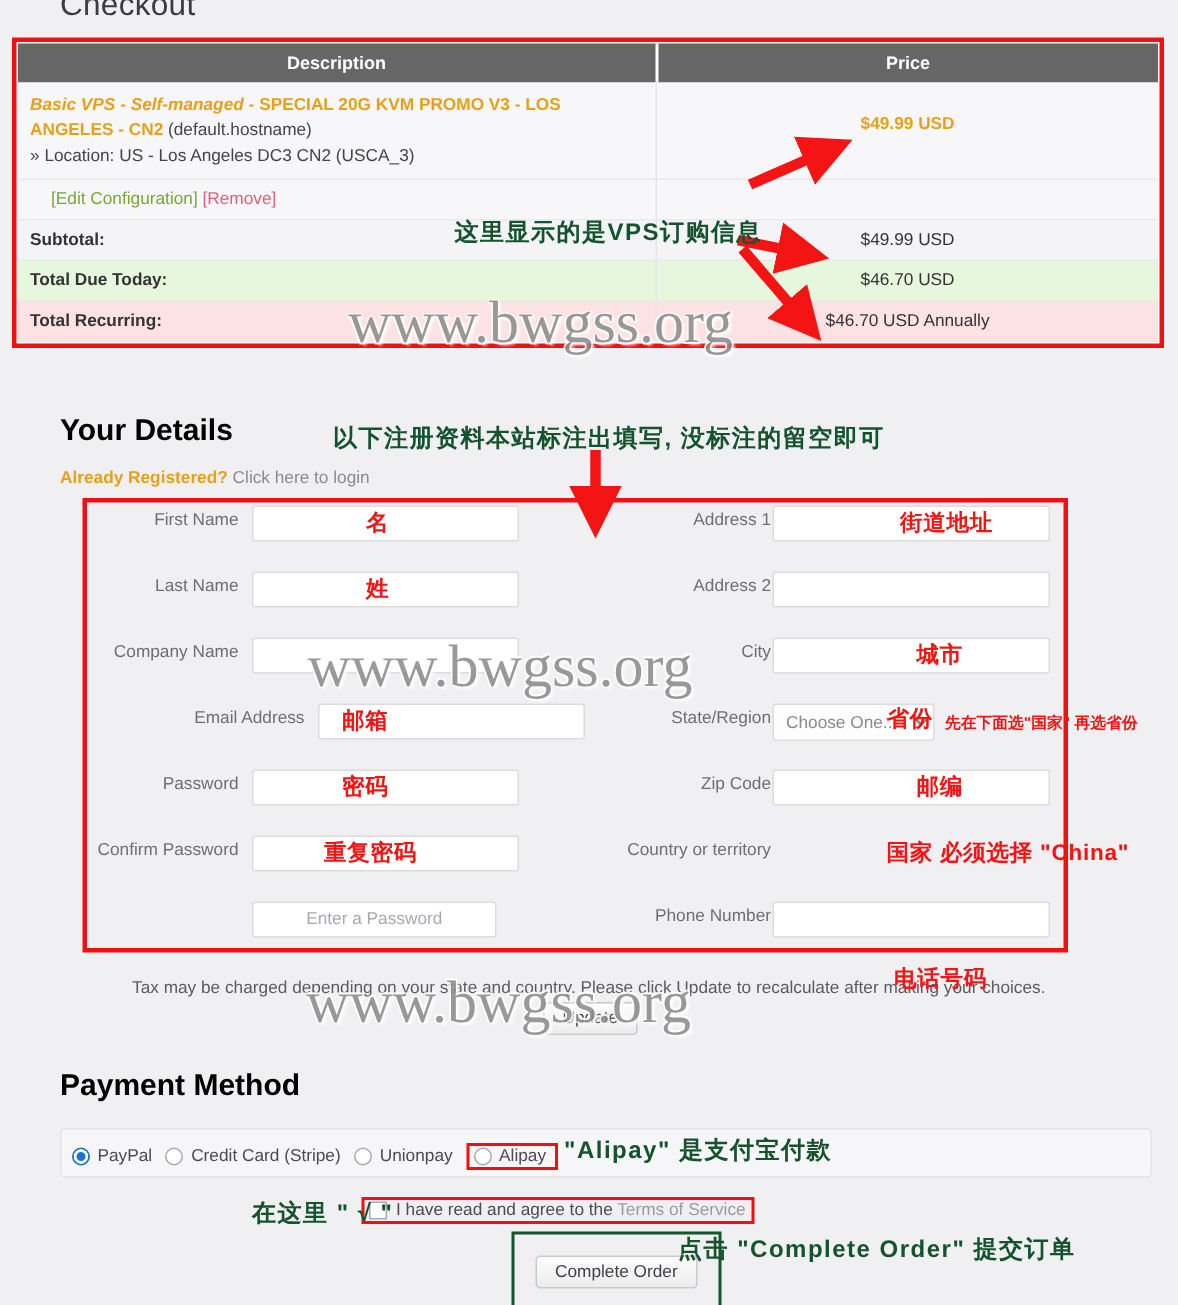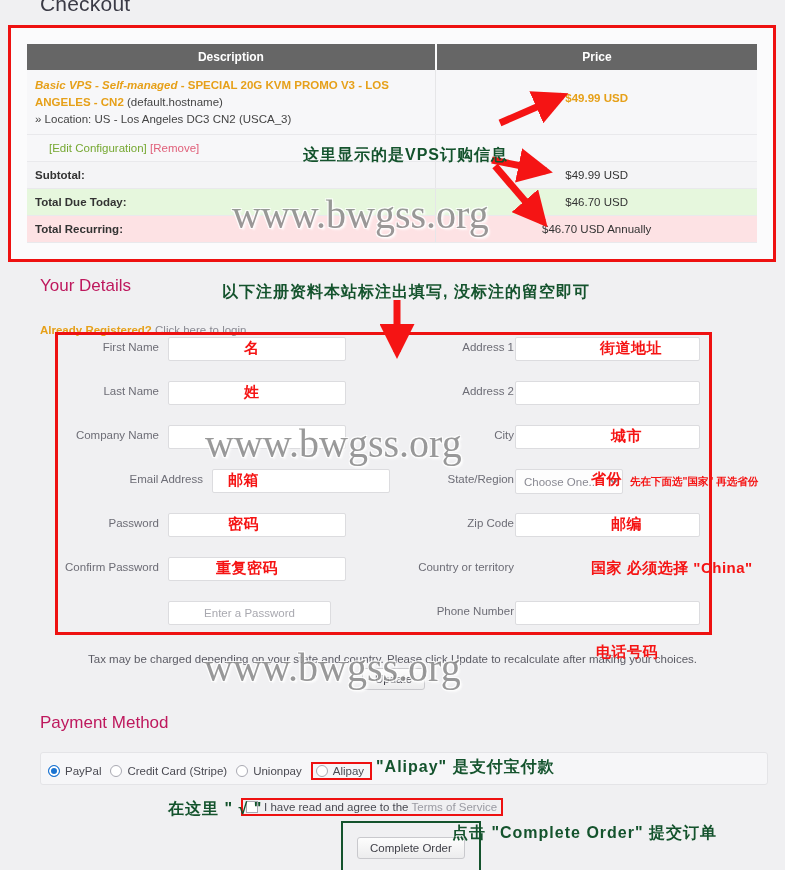--- a/index.html
+++ b/index.html
@@ -26,21 +26,21 @@
     white-space: nowrap;
   }
 
   
   .summary-wrap {
     position: absolute;
     left: 8px; top: 25px;
     width: 768px;
     border: 3px solid #ee1111;
     background: #fbfbfc;
-    padding: 16px;
+    padding: 1px;
   }
   table.summary { width: 100%; border-collapse: collapse; table-layout: fixed; }
   table.summary th {
     background: #666666;
     color: #ffffff;
     font-size: 12px;
     font-weight: bold;
     padding: 6px 4px;
     text-align: center;
     border-right: 2px solid #fbfbfc;
@@ -70,31 +70,30 @@
 
   .row-sub td { background: #f4f4f6; font-weight: bold; }
   .row-disc td { background: #ffffdd; font-weight: bold; }
   .row-today td { background: #e6f7dd; font-weight: bold; }
   .row-recur td { background: #fde2e4; font-weight: bold; border-bottom: none; }
   .row-sub td.price, .row-disc td.price, .row-today td.price, .row-recur td.price { font-weight: normal; }
 
   
   .sec-title {
     position: absolute;
-    font-size: 17px;
-    color: #be185d;
-    font-weight: normal;
+    font-size: 20px;
+    color: #000000;
+    font-weight: bold;
   }
   #your-details-title { left: 40px; top: 276px; }
   #payment-title { left: 40px; top: 713px; }
 
   .already {
     position: absolute; left: 40px; top: 313px;
     font-size: 11.5px;
-    margin-top: 11px;
   }
   .already b { color: #e6a019; }
   .already span { color: #8a8a93; }
 
   
   .form-box {
     position: absolute;
     left: 55px; top: 332px;
     width: 657px; height: 303px;
     border: 3px solid #ee1111;

